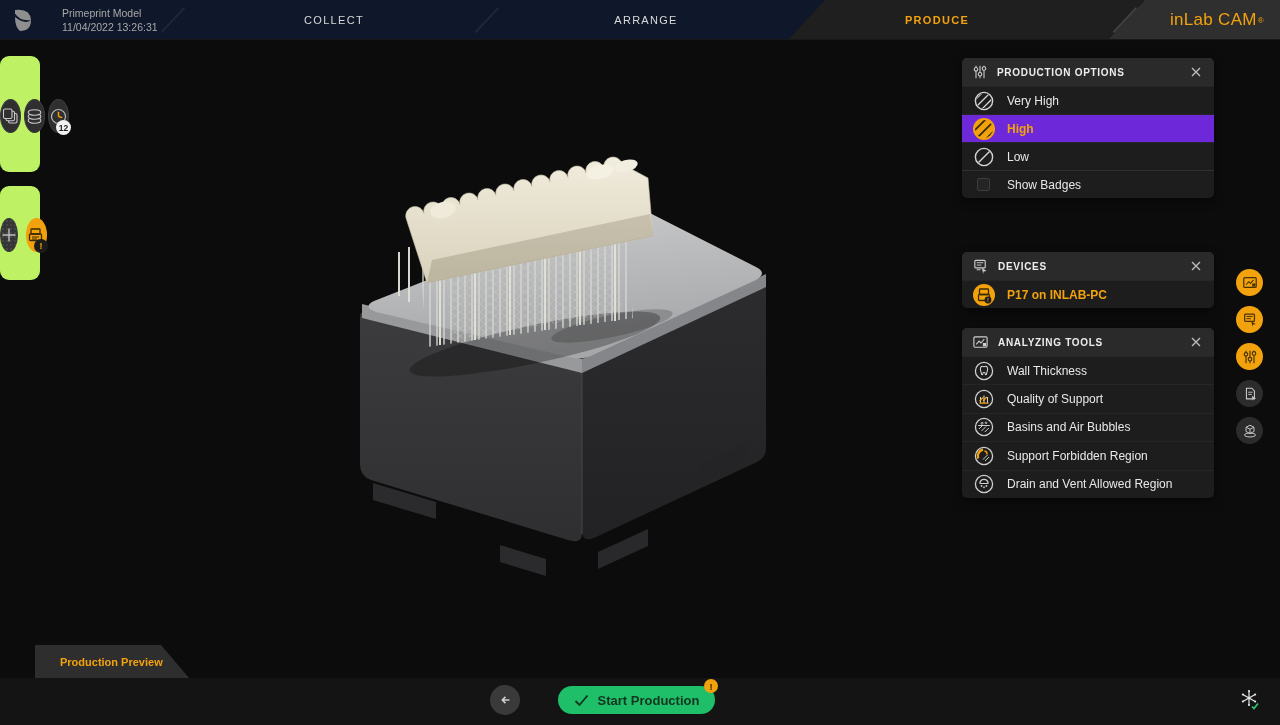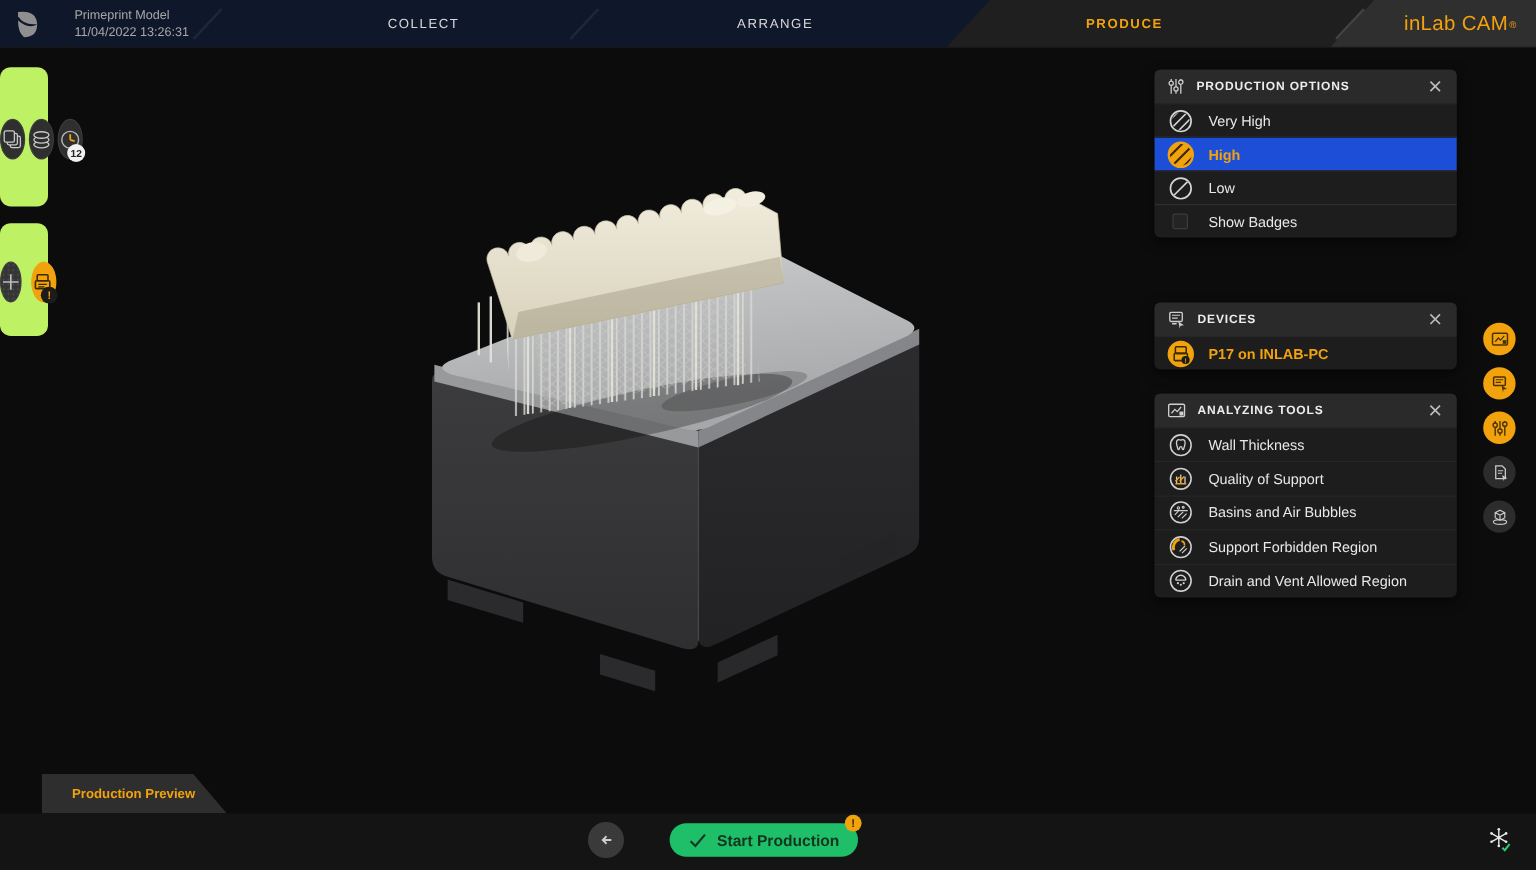--- a/index.html
+++ b/index.html
@@ -21,21 +21,21 @@
     clip-path: polygon(825px 0, 1145px 0, 1108px 100%, 788px 100%); }
   .tb-right-bg { position:absolute; top:0; left:0; width:1280px; height:40px; background:#2F2F30;
     clip-path: polygon(1145px 0, 1280px 0, 1280px 100%, 1108px 100%); }
   .tb-slash { position:absolute; top:3px; height:34px; width:2px; background:rgba(255,255,255,.07); transform:rotate(43deg); }
   .tb-slash.s1 { left:172px; } .tb-slash.s2 { left:486px; }
   .tb-slash.edge { left:1124px; background:rgba(255,255,255,.16); }
   .logo { position:absolute; left:10px; top:7px; width:26px; height:26px; }
   .proj { position:absolute; left:62px; top:6px; font-size:10.5px; line-height:14px; color:#A8A8A8; }
   .tab { position:absolute; top:0; height:40px; display:flex; align-items:center;
     font-size:11px; letter-spacing:1.3px; color:#D9D9D9; transform:translateX(-50%); }
-  .tab.collect { left:353px; } .tab.arrange { left:646px; }
+  .tab.collect { left:334px; } .tab.arrange { left:646px; }
   .tab.produce { left:937px; color:#F2A20C; font-weight:bold; }
   .app-title { position:absolute; right:16px; top:0; height:40px; display:flex; align-items:center;
     font-size:17px; color:#F2A20C; letter-spacing:.3px; }
   .app-title sup { font-size:8px; margin-left:1px; }
 
   
   .ltile { position:absolute; left:0; width:40px; background:#bef264; border-radius:9px; z-index:35;
     display:flex; flex-direction:row; align-items:center; }
   .ltile.g1 { top:56px; height:116px; padding-top:4px; gap:3px; }
   .ltile.g2 { top:186px; height:94px; padding-top:4px; gap:8px; }
@@ -55,21 +55,21 @@
   .panel { position:absolute; left:962px; width:252px; background:#1D1D1E; border-radius:5px;
     overflow:hidden; z-index:30; box-shadow:0 3px 10px rgba(0,0,0,.55); }
   .panel.p-options { top:58px; } .panel.p-devices { top:252px; } .panel.p-analyze { top:328px; }
   .phead { height:28px; background:#2A2A2B; display:flex; align-items:center; gap:9px; padding:0 10px; }
   .ptitle { font-size:10px; font-weight:bold; letter-spacing:.7px; color:#EDEDED; }
   .pclose { margin-left:auto; width:16px; height:16px; display:flex; align-items:center; justify-content:center; }
   .section-label { padding:9px 10px 3px 10px; font-size:12px; font-weight:bold; color:#F2A20C; }
   .row { height:28px; display:flex; align-items:center; gap:11px; padding:0 10px;
     font-size:12px; color:#E8E8E8; border-top:1px solid #262627; }
   .row:first-of-type { border-top:none; }
-  .row.selected { background:#1d4ed8; color:#F2A20C; font-weight:bold; }
+  .row.selected { background:#6d28d9; color:#F2A20C; font-weight:bold; }
   .row.dev { color:#F2A20C; font-weight:bold; }
   .row.tall { height:28.4px; }
   .iconcell { width:24px; display:flex; justify-content:center; flex:none; }
   .checkbox { width:13px; height:13px; border-radius:2px; background:#242425; border:1px solid #3C3C3D; margin:0 6px 0 5px; }
 
   
   .rail { position:absolute; left:1236px; top:269px; width:28px; z-index:30;
     display:flex; flex-direction:column; gap:10px; }
   .rail-btn { width:27px; height:27px; border-radius:50%; display:flex; align-items:center; justify-content:center; }
   .rail-btn.on { background:#F2A20C; }

